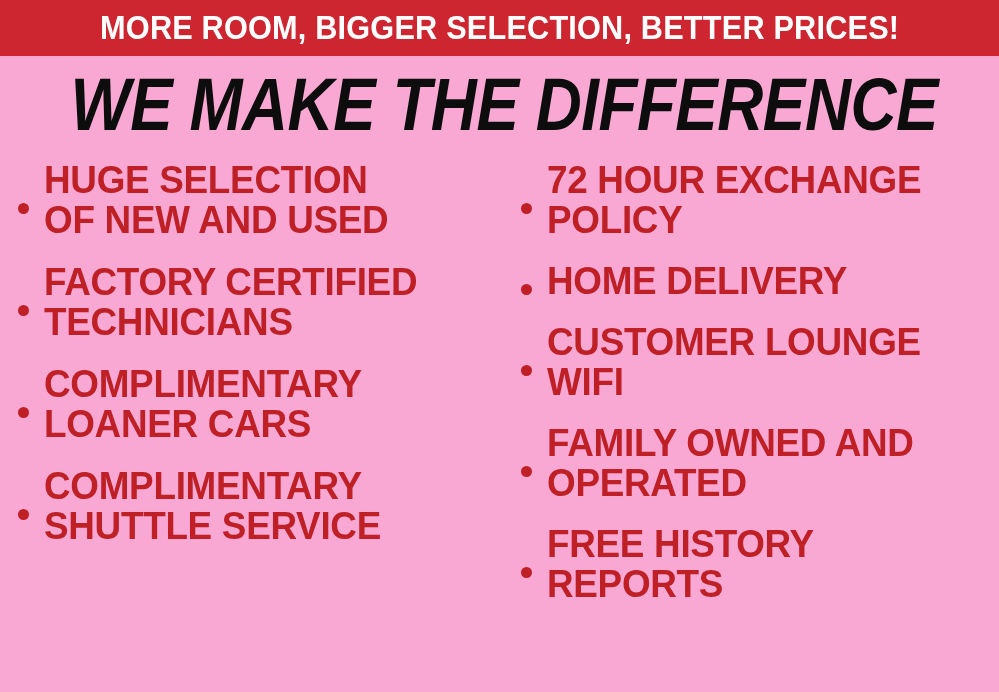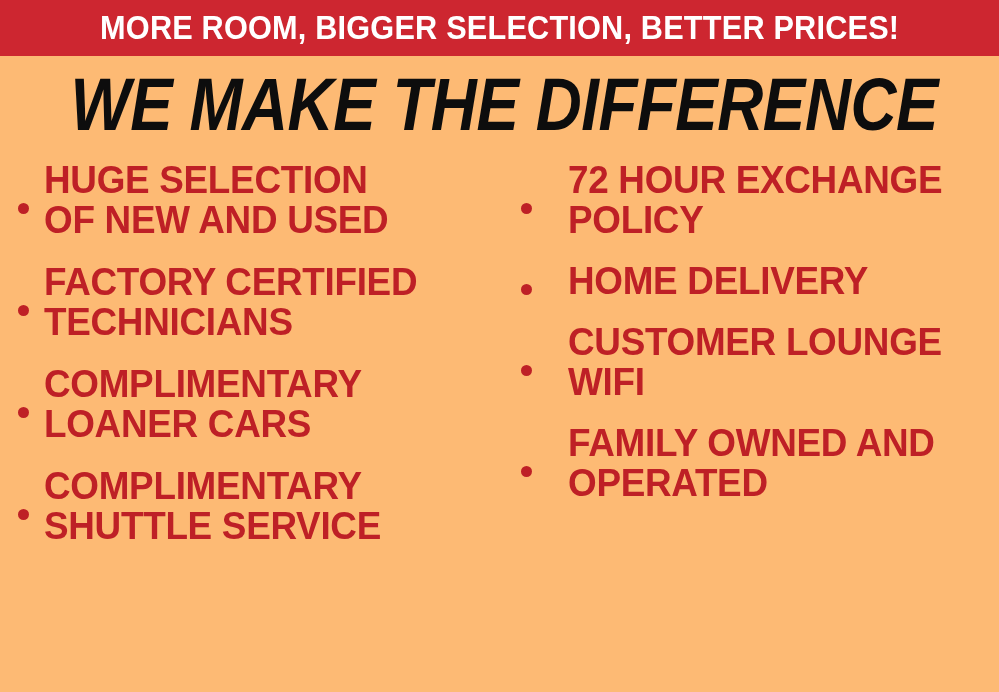--- a/index.html
+++ b/index.html
@@ -10,21 +10,21 @@
     width: 999px;
     height: 692px;
     background: #ffffff;
     font-family: "Liberation Sans", sans-serif;
     overflow: hidden;
   }
   #ad-banner {
     position: relative;
     width: 999px;
     height: 692px;
-    background: #fdba74;
+    background: #f9a8d4;
     overflow: hidden;
   }
 
   
   .top-strip {
     position: absolute;
     left: 0;
     top: 0;
     width: 999px;
     height: 56px;
@@ -87,21 +87,21 @@
     display: flex;
     align-items: center;
     color: #be2026;
     font-family: "Liberation Sans", sans-serif;
     font-weight: bold;
     font-size: 38px;
     line-height: 40px;
     letter-spacing: -0.3px;
     margin-bottom: 22px;
   }
-  .col-right .bullet-item { margin-bottom: 21px; gap: 21px; }
+  .col-right .bullet-item { margin-bottom: 21px; }
 
   .bullet-dot {
     flex: 0 0 auto;
     width: 11px;
     height: 11px;
     border-radius: 50%;
     background: #be2026;
     margin-top: 16px;
     margin-right: 15px;
   }
@@ -163,16 +163,21 @@
       <div class="bullet-item">
         <span class="bullet-dot"></span>
         <span class="bullet-label">CUSTOMER LOUNGE
 WIFI</span>
       </div>
       <div class="bullet-item">
         <span class="bullet-dot"></span>
         <span class="bullet-label">FAMILY OWNED AND
 OPERATED</span>
       </div>
+      <div class="bullet-item">
+        <span class="bullet-dot"></span>
+        <span class="bullet-label">FREE HISTORY
+REPORTS</span>
+      </div>
     </div>
 
   </div>
 </div>
 
 </body></html>

